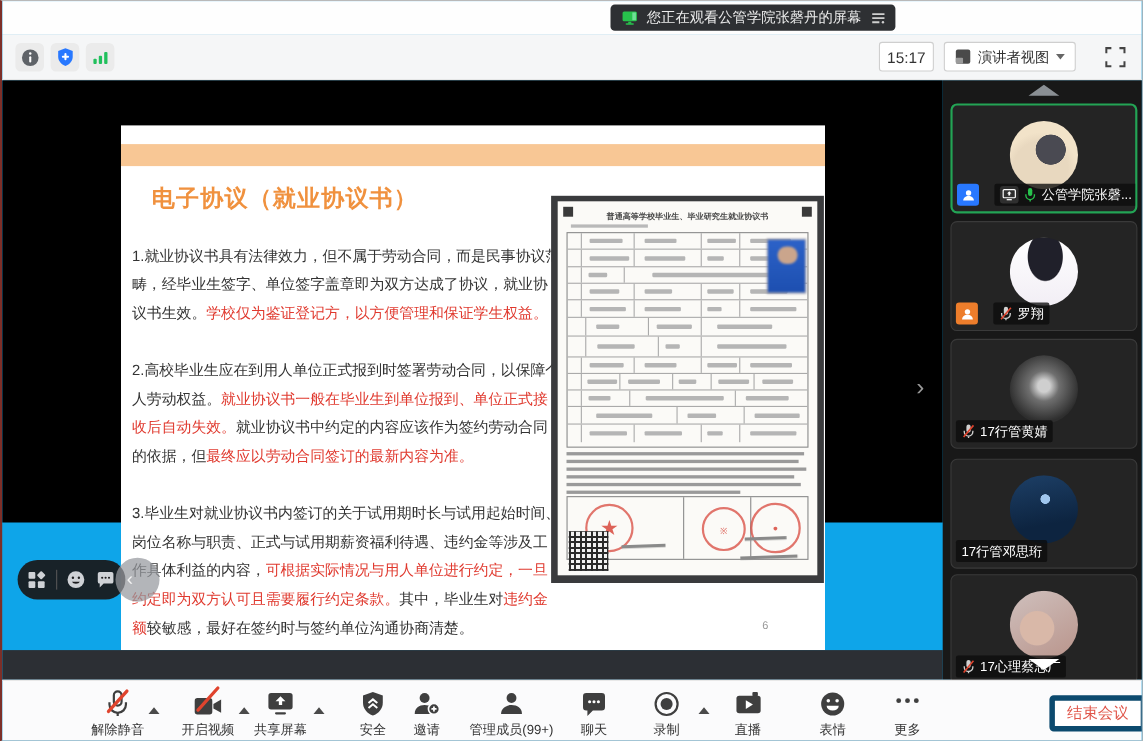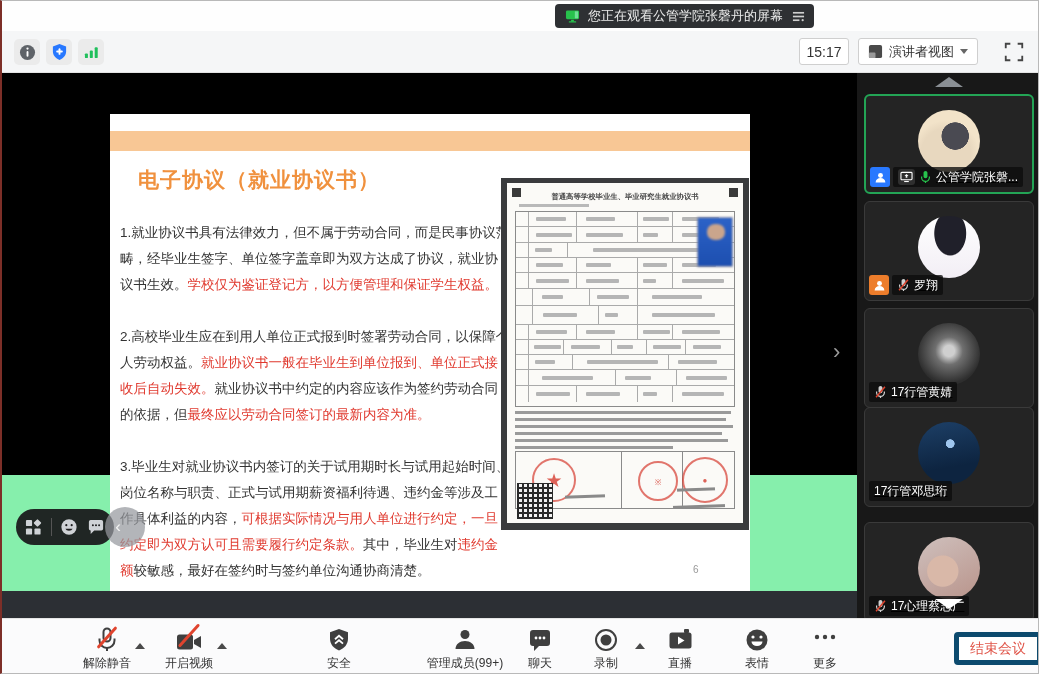--- a/index.html
+++ b/index.html
@@ -1,18 +1,18 @@
 <!DOCTYPE html>
 <html><head>
 <meta charset="utf-8">
 <style>
   * { margin:0; padding:0; box-sizing:border-box; }
   html,body { width:1039px; height:674px; overflow:hidden; background:#888;
     font-family:"Liberation Sans", sans-serif; }
-  .window { position:relative; width:1039px; height:674px; background:#86efac;
+  .window { position:relative; width:1039px; height:674px; background:#0ea5e9;
     border:1px solid #b9b9b9; border-left:2px solid #7d2f28; overflow:hidden; }
 
   
   .topstrip { position:absolute; left:0; top:0; width:100%; height:30px; background:#fefefe; }
   .notif { position:absolute; left:553px; top:3px; height:24px; padding:0 8px 0 10px;
     background:#2e3033; border-radius:4px; display:flex; align-items:center; gap:8px; }
   .notif-text { color:#ececec; font-size:13px; white-space:nowrap; }
   .notif svg { display:block; }
 
   
@@ -103,21 +103,21 @@
     width:62px; height:62px; border-radius:50%; }
   .av1 { background:radial-gradient(circle at 60% 42%, #4a4a52 0 26%, transparent 27%),
          radial-gradient(circle at 45% 70%, #e8d8bf 0 45%, #f2e3c9 60%); background-color:#e9dcc4; }
   .av2 { background:radial-gradient(ellipse at 52% 28%, #20202a 0 34%, transparent 36%),
          linear-gradient(#fff,#f2eef5); }
   .av3 { background:radial-gradient(circle at 50% 45%, #cfcfcf 0 12%, #6f6f6f 30%, #2e2e2e 70%); }
   .av4 { background:radial-gradient(circle at 52% 35%, #9fc6ee 0 8%, transparent 9%),
          linear-gradient(170deg,#1d3f66,#0d2440 70%); }
   .av5 { background:radial-gradient(circle at 40% 55%, #d9b8a8 0 30%, transparent 32%),
          linear-gradient(150deg,#cfc0bd,#b9948b); }
-  .labelrow { position:absolute; left:4px; bottom:5px; display:flex; align-items:flex-end; gap:3px;text-decoration:underline; }
+  .labelrow { position:absolute; left:4px; bottom:5px; display:flex; align-items:flex-end; gap:14px; }
   .npill { display:flex; align-items:center; gap:4px; background:rgba(12,12,12,.78);
     border-radius:2px; padding:2px 5px; height:20px; }
   .pname { color:#fff; font-size:12px; white-space:nowrap; }
   .badge { width:20px; height:20px; border-radius:3px; display:flex; align-items:center;
     justify-content:center; flex:0 0 auto; }
   .badge.blue { background:#2878ff; }
   .badge.orange { background:#ed7d2b; }
   .badge.darkb { background:#2f2f2f; }
 
   
@@ -496,21 +496,21 @@
             <rect x="5.6" y="1" width="4.8" height="9" rx="2.4" fill="#d0d0d0"></rect>
             <path d="M3.2 8v1.2a4.8 4.8 0 0 0 9.6 0V8" stroke="#d0d0d0" stroke-width="1.5" fill="none"></path>
             <line x1="8" y1="14.3" x2="8" y2="16" stroke="#d0d0d0" stroke-width="1.5"></line>
             <line x1="2.5" y1="15" x2="13.5" y2="2" stroke="#e0442e" stroke-width="1.8"></line>
             </svg>
           <span class="pname">17行管黄婧</span>
         </span>
       </div>
     </div>
 
-    <div class="tile" style="top:334px">
+    <div class="tile" style="top:344px">
       <div class="avatar av4"></div>
       <div class="labelrow">
         <span class="npill">
           <span class="pname">17行管邓思珩</span>
         </span>
       </div>
     </div>
 
     <div class="tile" style="top:449px">
       <div class="avatar av5"></div>
@@ -550,32 +550,55 @@
           <rect x="8.5" y="1.5" width="7" height="13" rx="3.5" fill="none" stroke="#3f3f3f" stroke-width="2"></rect>
           <path d="M4.5 11.5v2a7.5 7.5 0 0 0 15 0v-2" stroke="#3f3f3f" stroke-width="2" fill="none"></path>
           <line x1="12" y1="21" x2="12" y2="24" stroke="#3f3f3f" stroke-width="2"></line>
           </svg>
         <div class="slash"></div>
       </div>
       <span class="blabel">解除静音</span>
       <span class="caret-up" style="left:88px"></span>
     </div>
 
+    <div class="bitem" style="left:253px">
+      <div class="bicon">
+        <svg width="26" height="24" viewBox="0 0 26 24">
+          <rect x="2" y="2" width="22" height="15" rx="2.5" fill="#3f3f3f"></rect>
+          <path d="M13 5l4.5 4.5h-3V13h-3V9.5h-3z" fill="#fff"></path>
+          <rect x="8" y="19.5" width="10" height="2" rx="1" fill="#3f3f3f"></rect>
+          </svg>
+      </div>
+      <span class="blabel">共享屏幕</span>
+      <span class="caret-up" style="left:90px"></span>
+    </div>
 
     <div class="bitem" style="left:337px">
       <div class="bicon">
         <svg width="22" height="24" viewBox="0 0 22 24">
           <path d="M11 1l9 3.3v6.5c0 5.5-3.7 9.6-9 11.7-5.3-2.1-9-6.2-9-11.7V4.3z" fill="#3f3f3f"></path>
           <path d="M7 11.2l4-3.4 4 3.4" stroke="#fff" stroke-width="1.8" fill="none"></path>
           <path d="M7 15.6l4-3.4 4 3.4" stroke="#fff" stroke-width="1.8" fill="none"></path>
           </svg>
       </div>
       <span class="blabel">安全</span>
     </div>
 
+    <div class="bitem" style="left:386px">
+      <div class="bicon">
+        <svg width="26" height="24" viewBox="0 0 26 24">
+          <circle cx="11" cy="6.5" r="4.5" fill="#3f3f3f"></circle>
+          <path d="M2 21c0-5 4-8 9-8s9 3 9 8z" fill="#3f3f3f"></path>
+          <circle cx="19.5" cy="16.5" r="5" fill="#3f3f3f" stroke="#fbfbfc" stroke-width="1.5"></circle>
+          <rect x="18.7" y="14" width="1.6" height="5" rx="0.8" fill="#fff"></rect>
+          <rect x="17" y="15.7" width="5" height="1.6" rx="0.8" fill="#fff"></rect>
+          </svg>
+      </div>
+      <span class="blabel">邀请</span>
+    </div>
 
     <div class="bitem" style="left:463px">
       <div class="bicon">
         <svg width="24" height="24" viewBox="0 0 24 24">
           <circle cx="12" cy="6.5" r="4.5" fill="#3f3f3f"></circle>
           <path d="M2.5 21c0-5 4.3-8 9.5-8s9.5 3 9.5 8z" fill="#3f3f3f"></path>
           </svg>
       </div>
       <span class="blabel">管理成员(99+)</span>
     </div>

